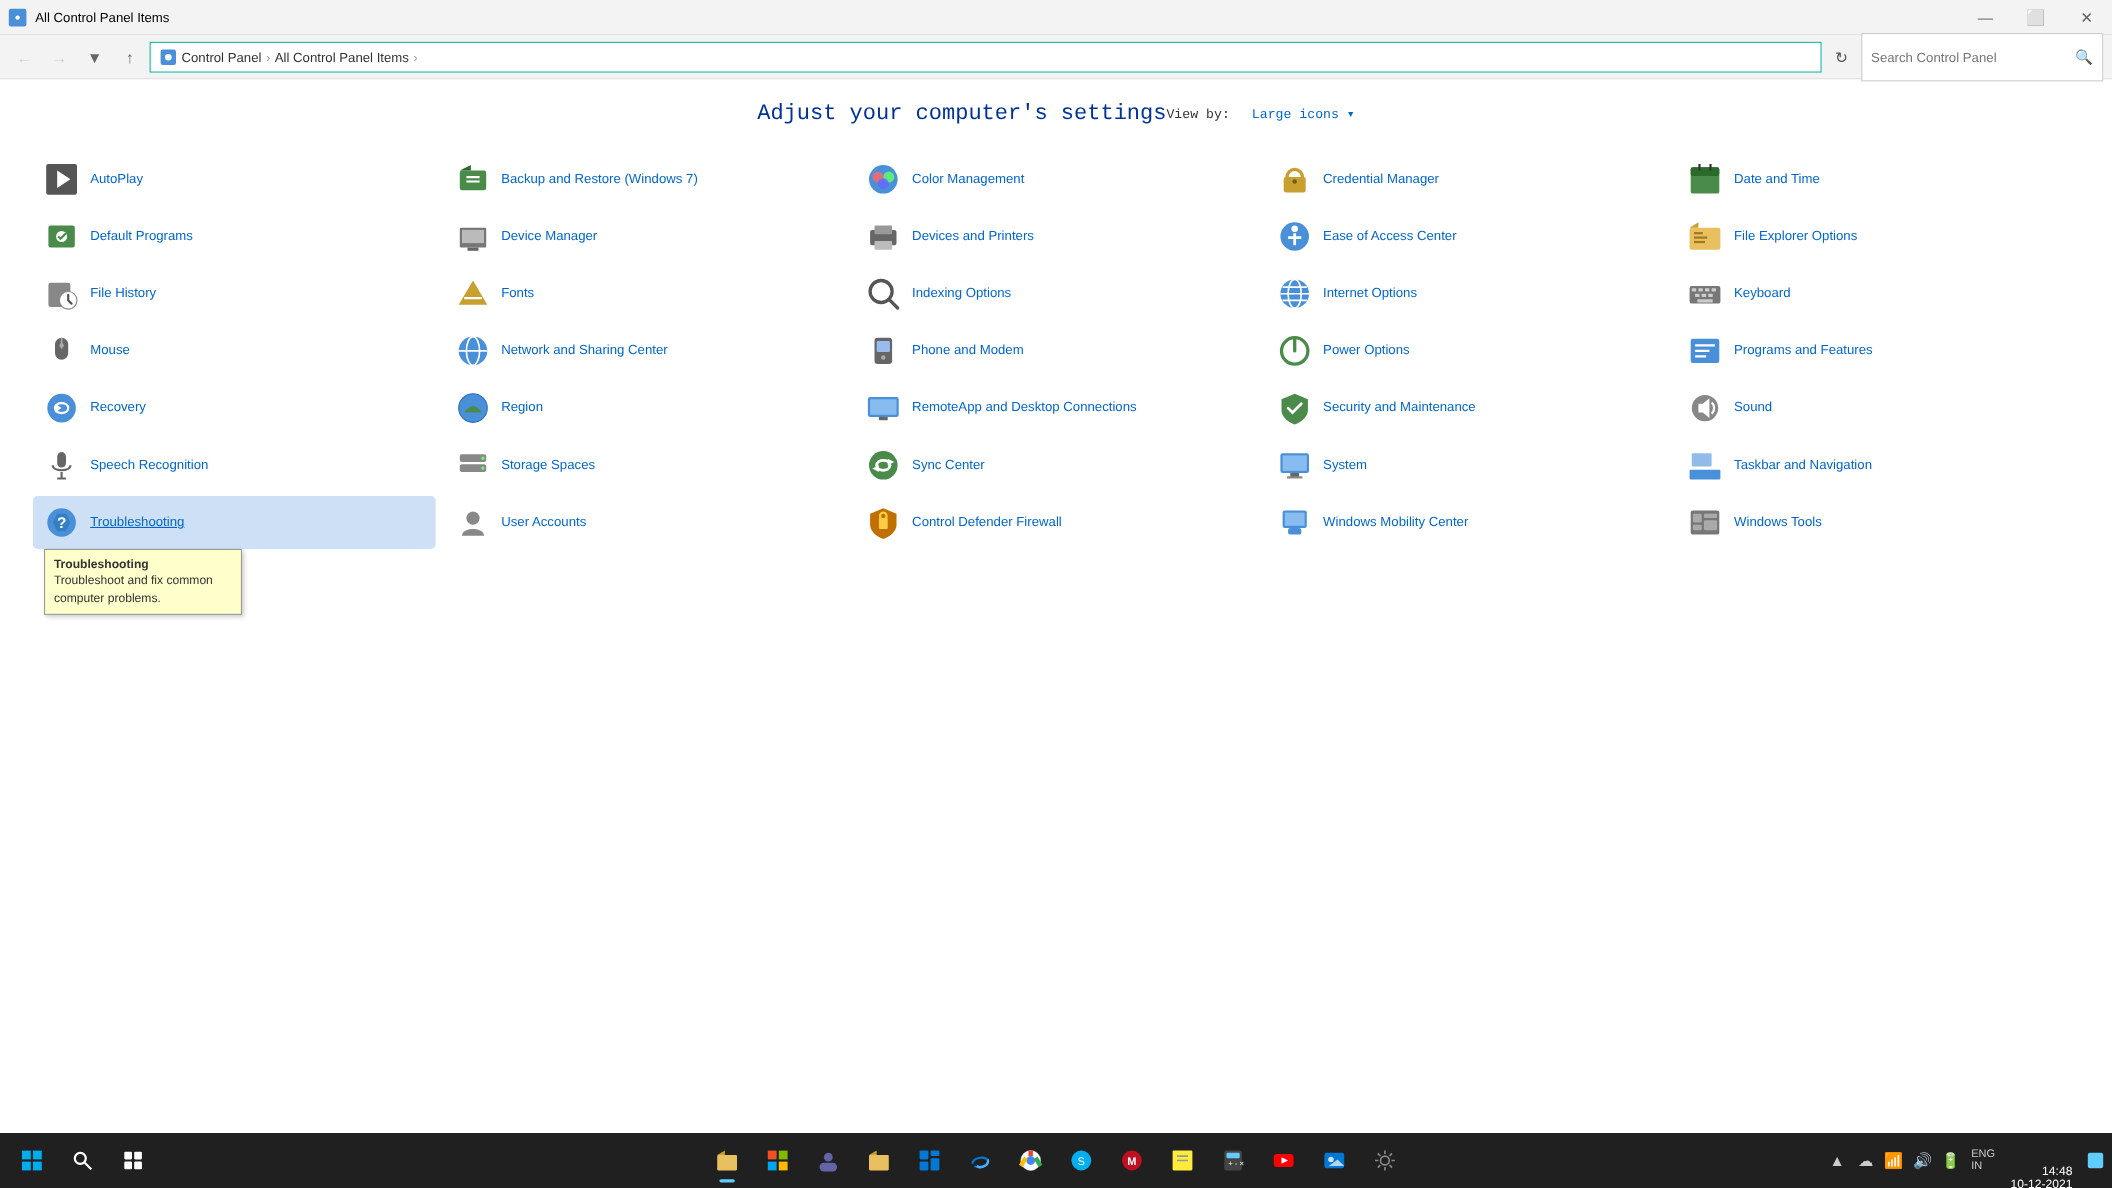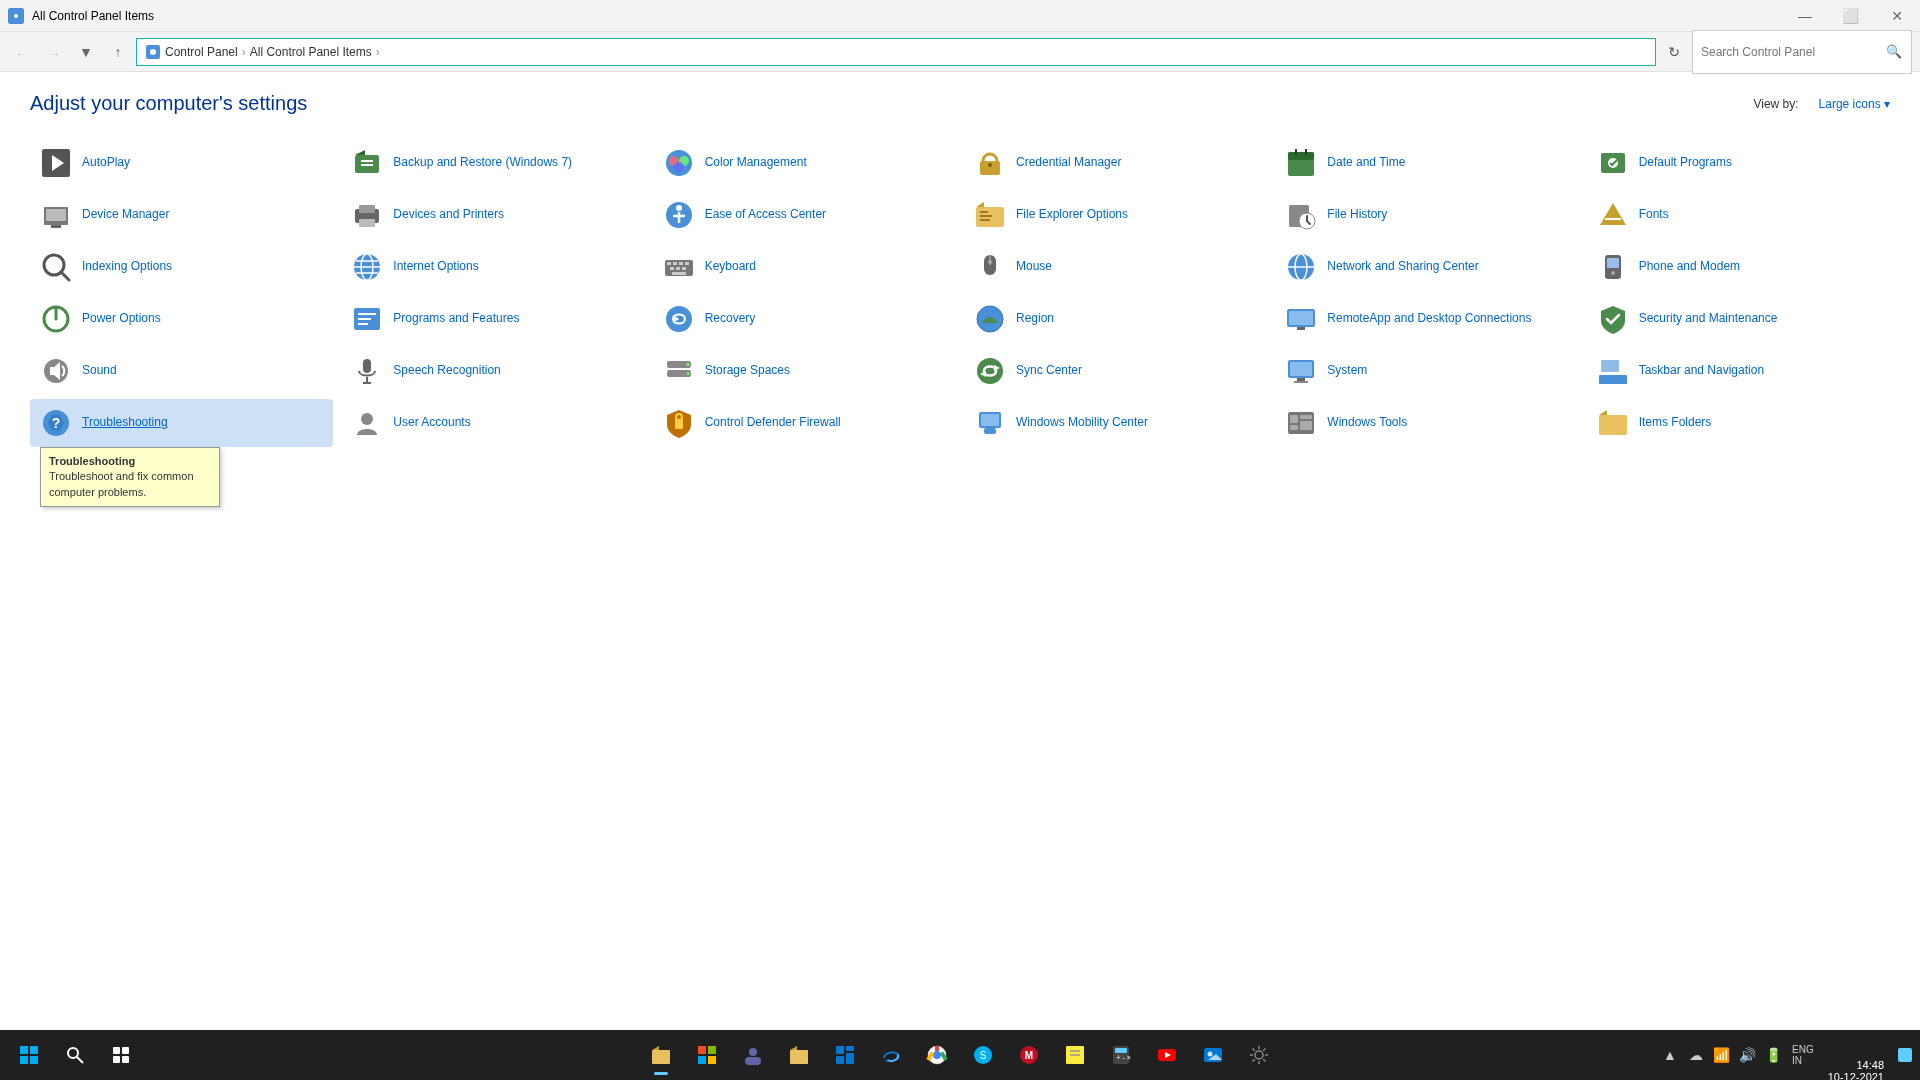--- a/index.html
+++ b/index.html
@@ -61,32 +61,33 @@
     }
 
     
     .main-content {
       padding: 20px 30px;
       height: calc(1080px - 32px - 40px - 50px);
       overflow-y: auto;
     }
     .page-header {
       display: flex;
-      justify-content: space-between;
+      justify-content: center;
       align-items: center;
       margin-bottom: 24px;
+      font-family: Liberation Mono, monospace;
     }
     .page-title { font-size: 20px; font-weight: 400; color: #003399; }
     .view-by { display: flex; align-items: center; gap: 20px; font-size: 12px; color: #333; }
     .view-by-link { color: #0066cc; cursor: pointer; }
 
     
     .items-grid {
       display: grid;
-      grid-template-columns: repeat(6, 1fr);
+      grid-template-columns: repeat(5, 1fr);
       gap: 4px 8px;
     }
     .item {
       display: flex;
       align-items: center;
       gap: 10px;
       padding: 8px 10px;
       cursor: pointer;
       border-radius: 4px;
       position: relative;

